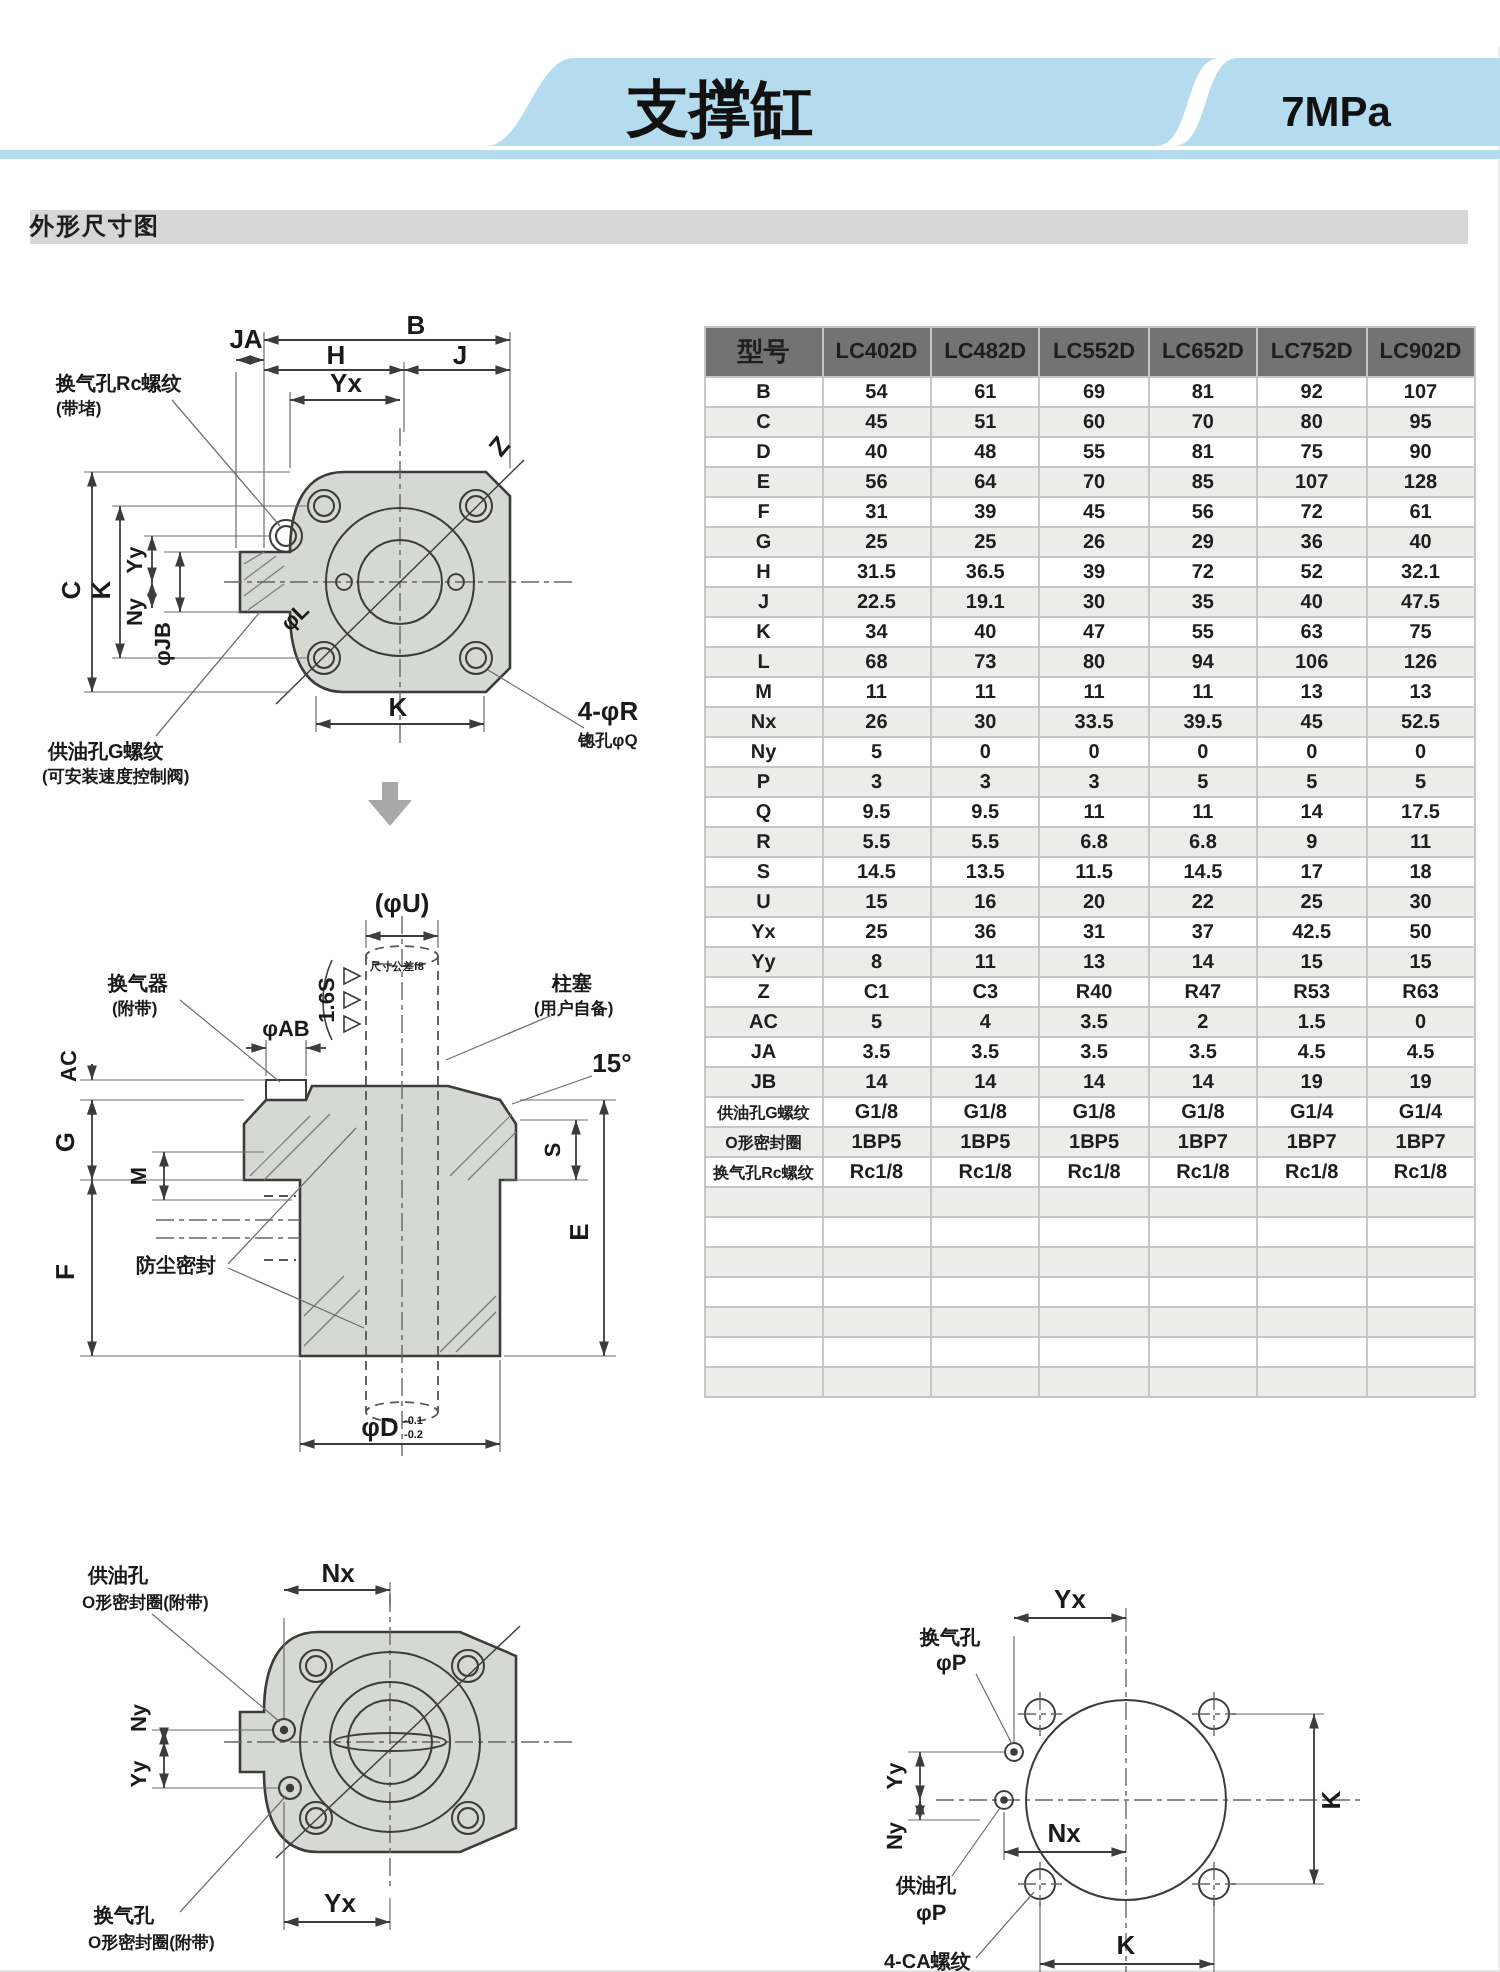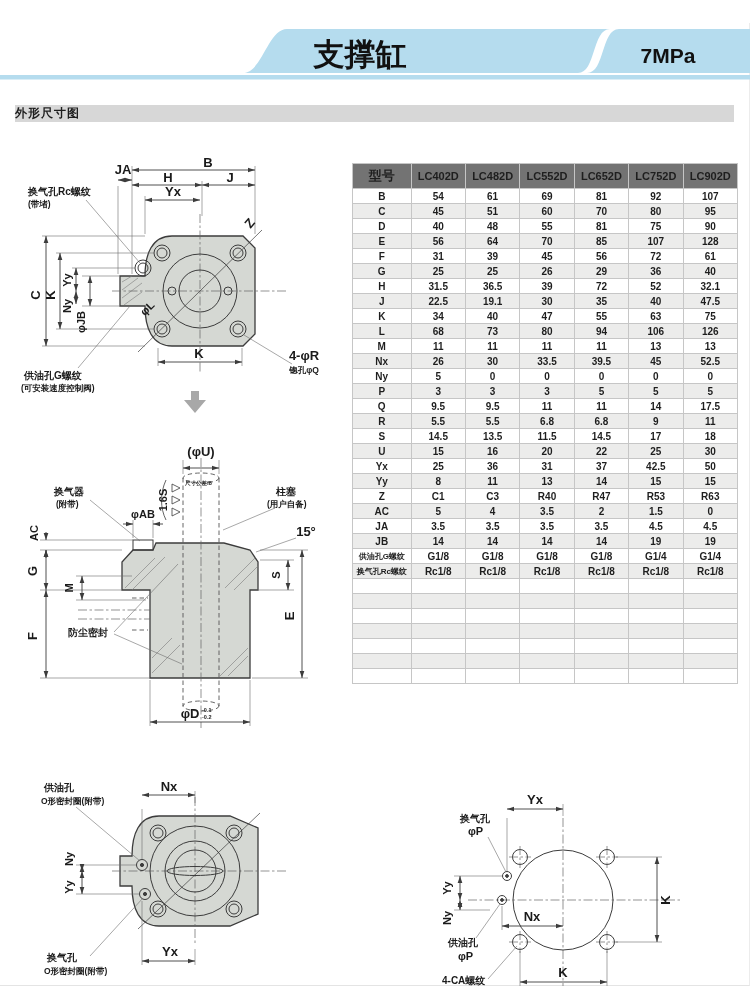--- a/index.html
+++ b/index.html
@@ -301,20 +301,29 @@
           <td>19</td>
         </tr>
         <tr class="small-label">
           <td>供油孔G螺纹</td>
           <td>G1/8</td>
           <td>G1/8</td>
           <td>G1/8</td>
           <td>G1/8</td>
           <td>G1/4</td>
           <td>G1/4</td>
+        </tr>
+        <tr class="small-label">
+          <td>O形密封圈</td>
+          <td>1BP5</td>
+          <td>1BP5</td>
+          <td>1BP5</td>
+          <td>1BP7</td>
+          <td>1BP7</td>
+          <td>1BP7</td>
         </tr>
         <tr class="small-label">
           <td>换气孔Rc螺纹</td>
           <td>Rc1/8</td>
           <td>Rc1/8</td>
           <td>Rc1/8</td>
           <td>Rc1/8</td>
           <td>Rc1/8</td>
           <td>Rc1/8</td>
         </tr>

